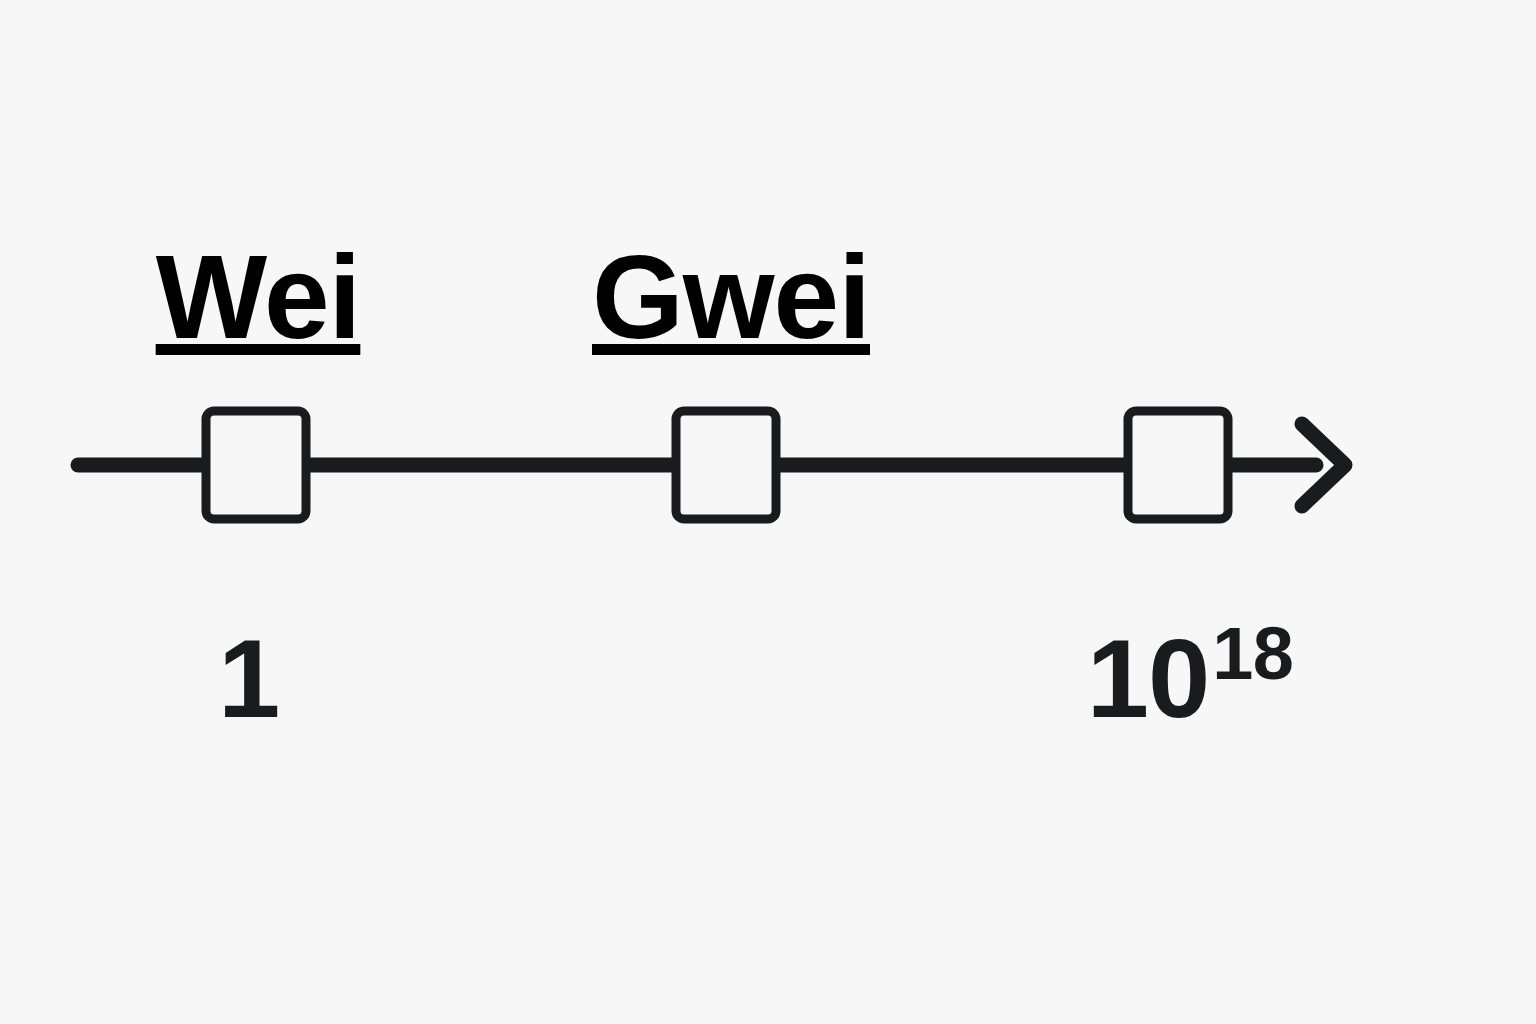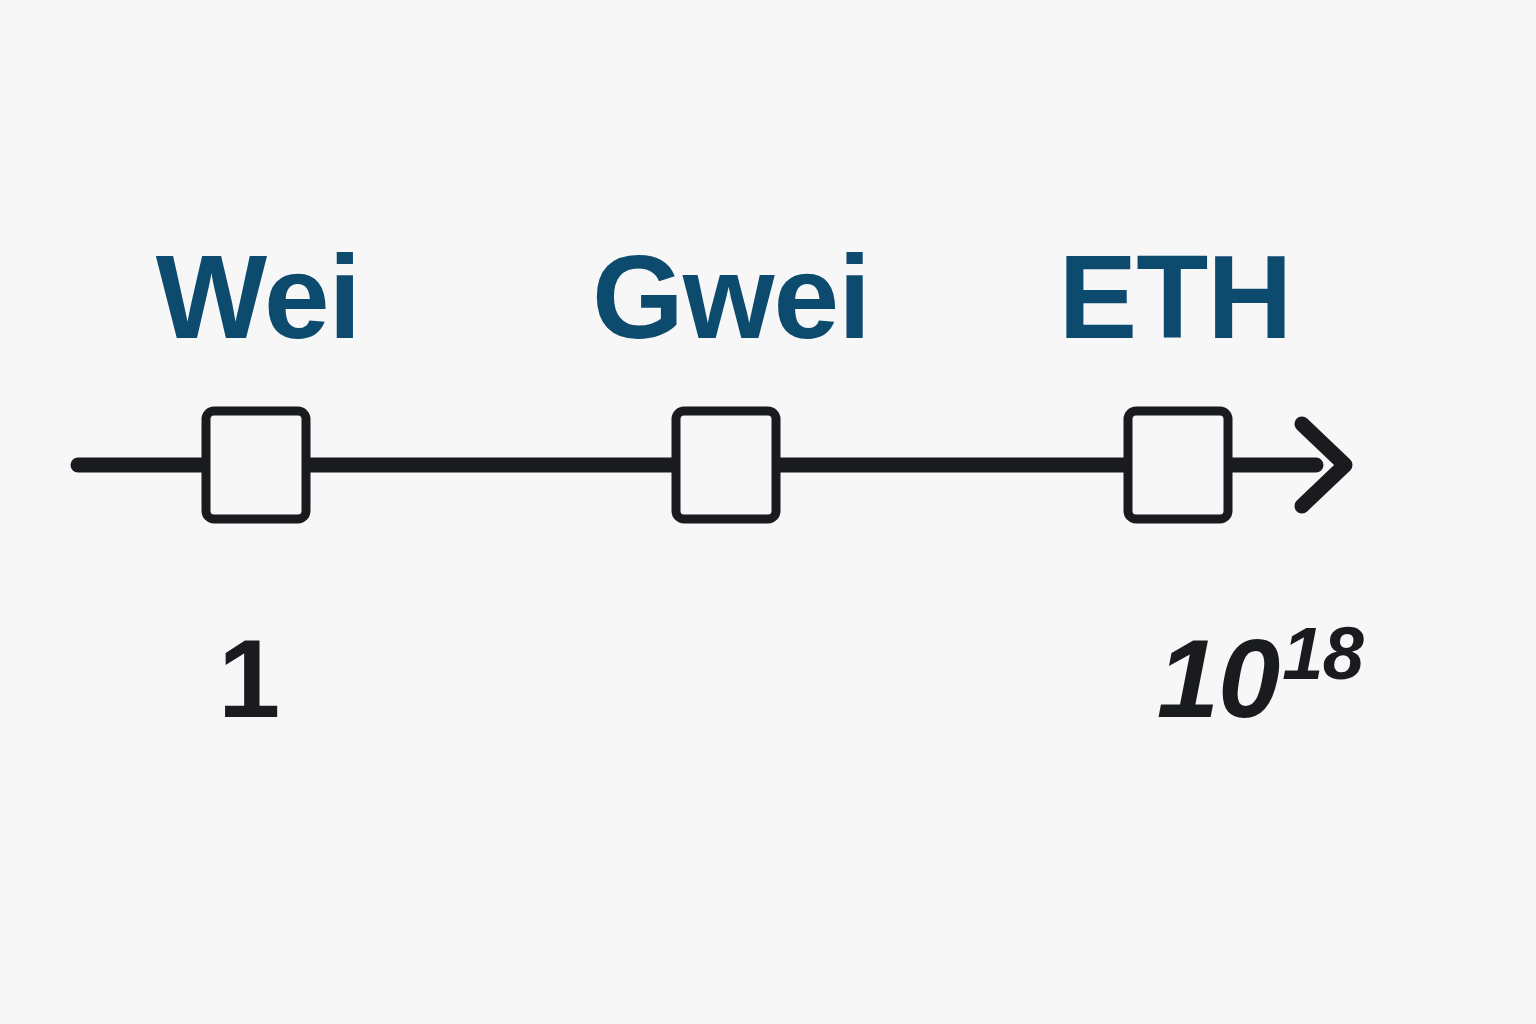--- a/index.html
+++ b/index.html
@@ -20,28 +20,29 @@
   }
   #axis-svg {
     position: absolute;
     left: 0;
     top: 0;
     width: 1536px;
     height: 1024px;
   }
   .unit-label {
     position: absolute;
-    color: #0c4a6e;
+    color: #000000;
     font-size: 118px;
     font-weight: 700;
     line-height: 1;
     letter-spacing: -1px;
     white-space: nowrap;
     transform: translateX(-50%);
     text-align: right;
+    text-decoration: underline;
   }
   .value-label {
     position: absolute;
     color: #191b1f;
     font-size: 112px;
     font-weight: 700;
     line-height: 1;
     letter-spacing: -1px;
     white-space: nowrap;
     transform: translateX(-50%);
@@ -68,24 +69,23 @@
 
     <rect x="206" y="411" width="100" height="108" rx="8" ry="8" fill="#f7f7f8" stroke="#191b1f" stroke-width="9"></rect>
 
     <rect x="676" y="411" width="100" height="108" rx="8" ry="8" fill="#f7f7f8" stroke="#191b1f" stroke-width="9"></rect>
 
     <rect x="1128" y="411" width="100" height="108" rx="8" ry="8" fill="#f7f7f8" stroke="#191b1f" stroke-width="9"></rect>
   </svg>
 
   <div class="unit-label" style="left:258px; top:238px;">Wei</div>
   <div class="unit-label" style="left:731px; top:238px;">Gwei</div>
-  <div class="unit-label" style="left:1175px; top:238px;">ETH</div>
 
   <div class="value-label" style="left:250px; top:623px;">
     <span>1</span><span class="exp"></span>
   </div>
 
 
-  <div class="value-label" style="left:1260px; top:623px;font-style:italic;">
+  <div class="value-label" style="left:1190px; top:623px;">
     <span>10</span><span class="exp">18</span>
   </div>
 
 </div>
 
 </body></html>

